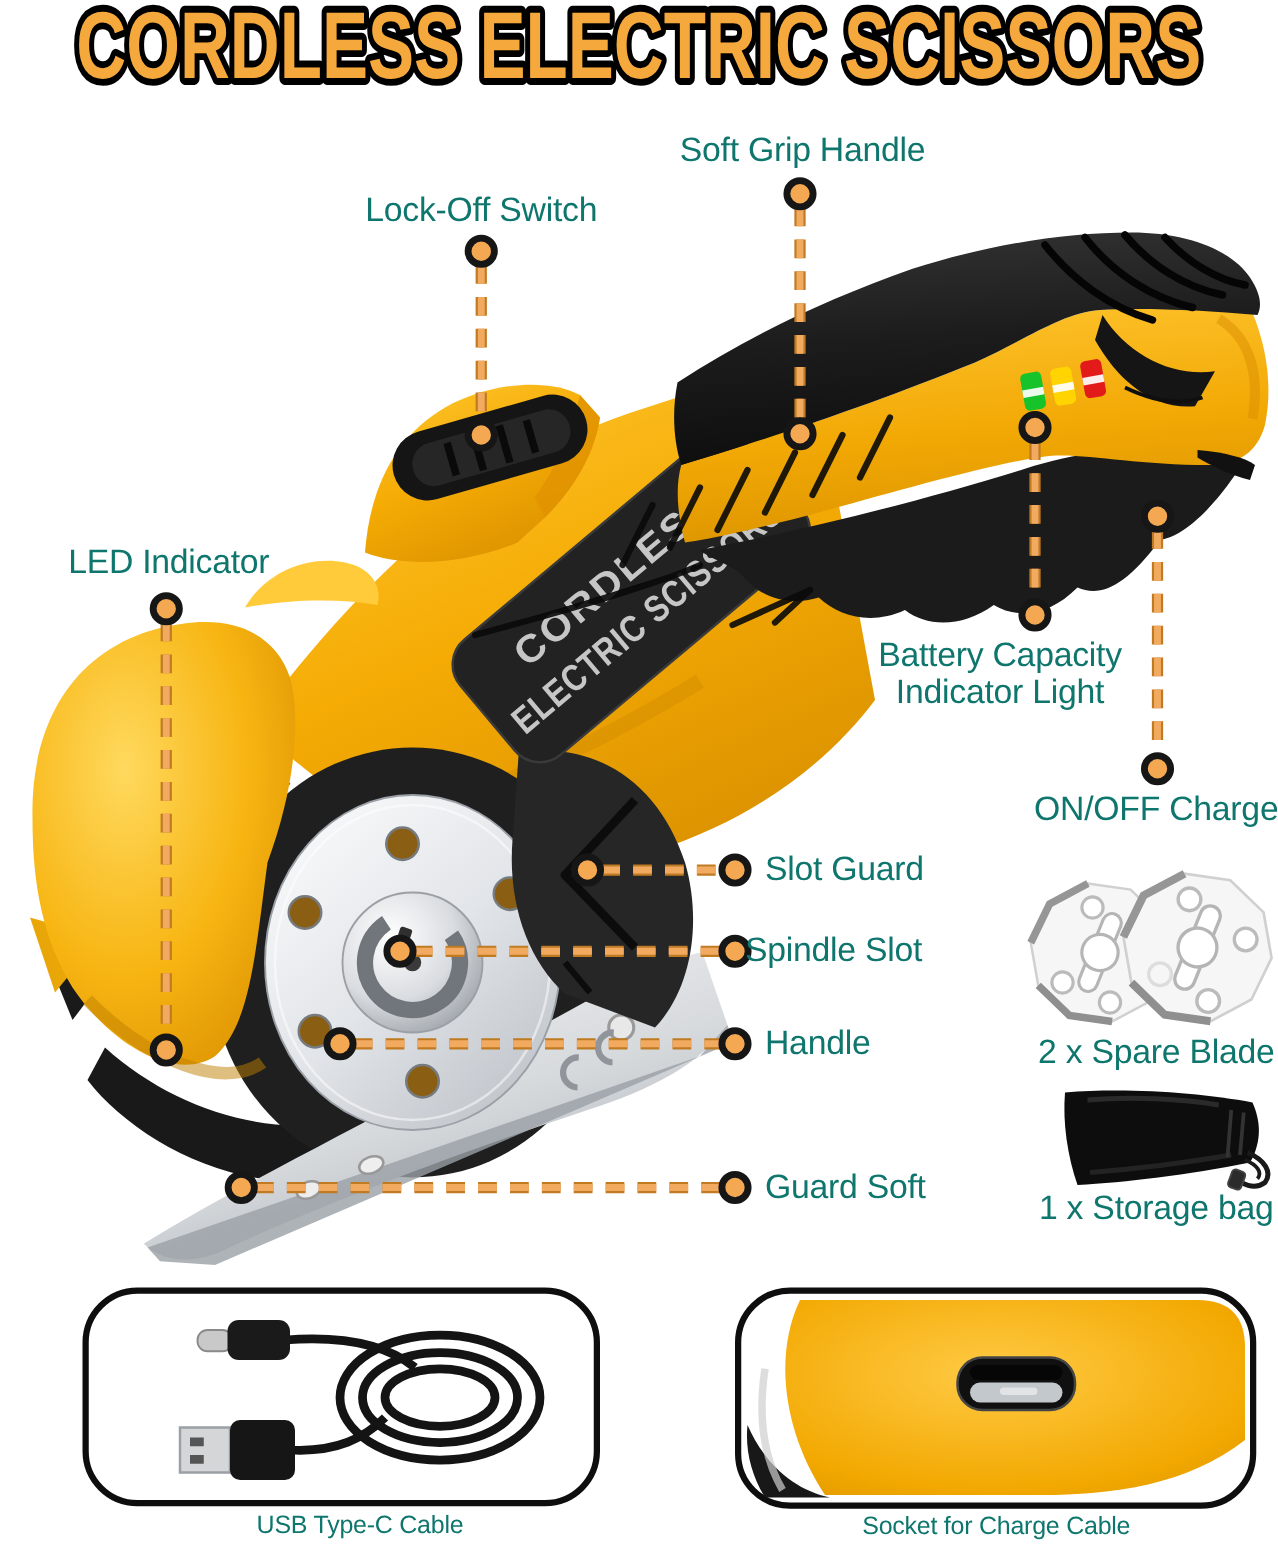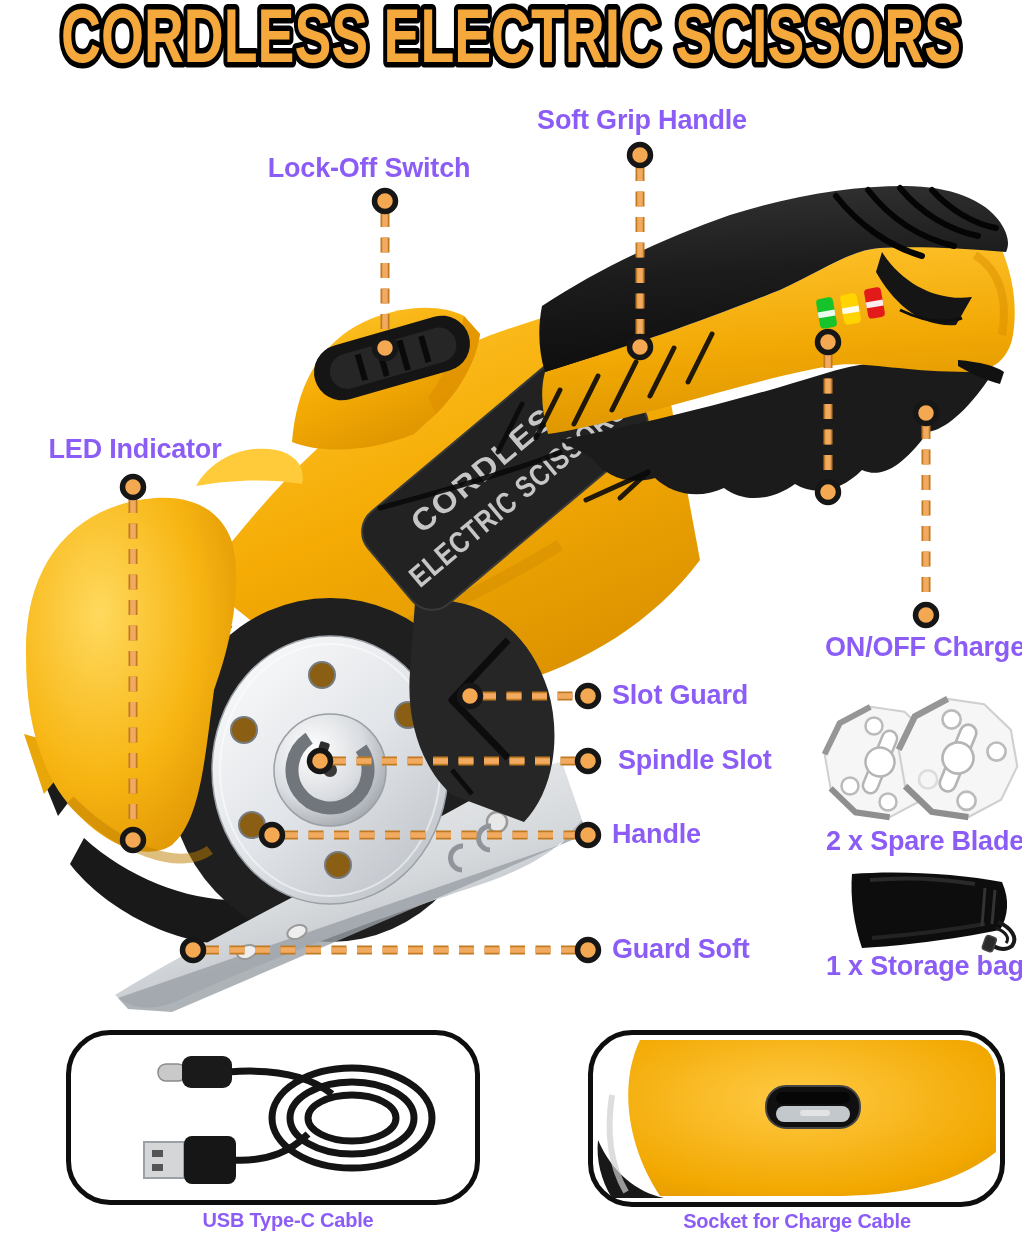--- a/index.html
+++ b/index.html
@@ -6,21 +6,21 @@
   body{
     width:1022px;height:1242px;position:relative;background:#ffffff;
     font-family:"Liberation Sans",sans-serif;overflow:hidden;
   }
   .pack-box{
     position:absolute;border:5px solid #0e0e0e;border-radius:44px;
     background:#ffffff;z-index:1;box-sizing:border-box;
   }
   svg.art{position:absolute;left:0;top:0;z-index:2;}
   .lbl{
-    position:absolute;z-index:3;font-weight:700;font-size:27px;color:#8b5cf6;
+    position:absolute;z-index:3;font-weight:400;font-size:27px;color:#0f766e;
     white-space:nowrap;letter-spacing:-0.2px;line-height:29px;
   }
   .lbl.ctr{transform:translateX(-50%);text-align:center;}
   .lbl.big{font-size:20px;}
 </style>
 </head>
 <body>
 
 <div class="pack-box" style="left:66px;top:1030px;width:414px;height:175px"></div>
 <div class="pack-box" style="left:588px;top:1030px;width:417px;height:177px"></div>
@@ -282,25 +282,27 @@
         <circle cx="588" cy="761" r="10.5"></circle>
       <circle cx="272" cy="835" r="10.5"></circle>
         <circle cx="588" cy="835" r="10.5"></circle>
       <circle cx="193" cy="950" r="10.5"></circle>
         <circle cx="588" cy="950" r="10.5"></circle>
     </g>
   </g>
 </svg>
 
 <div class="lbl ctr" style="left:642px;top:106px">Soft Grip Handle</div>
-<div class="lbl ctr" style="left:369px;top:154px">Lock-Off Switch</div>
+<div class="lbl ctr" style="left:385px;top:154px">Lock-Off Switch</div>
 <div class="lbl ctr" style="left:135px;top:435px">LED Indicator</div>
 <div class="lbl ctr" style="left:800px;top:510px">
+  <div>Battery Capacity</div>
+  <div>Indicator Light</div>
 </div>
 <div class="lbl ctr" style="left:925px;top:633px">ON/OFF Charge</div>
 <div class="lbl" style="left:612px;top:681px">Slot Guard</div>
-<div class="lbl" style="left:618px;top:746px">Spindle Slot</div>
+<div class="lbl" style="left:596px;top:746px">Spindle Slot</div>
 <div class="lbl" style="left:612px;top:820px">Handle</div>
 <div class="lbl" style="left:612px;top:935px">Guard Soft</div>
 <div class="lbl ctr" style="left:925px;top:827px">2 x Spare Blade</div>
 <div class="lbl ctr" style="left:925px;top:952px">1 x Storage bag</div>
 <div class="lbl ctr big" style="left:288px;top:1206px">USB Type-C Cable</div>
 <div class="lbl ctr big" style="left:797px;top:1207px">Socket for Charge Cable</div>
 
 </body></html>

